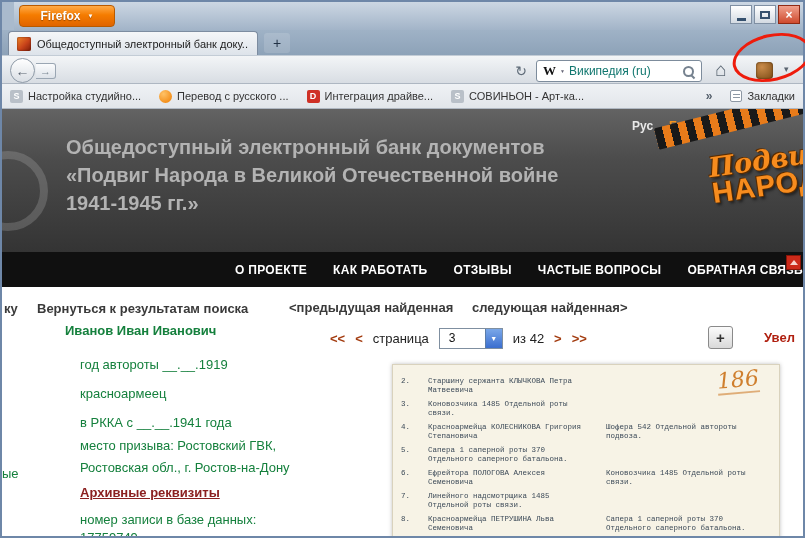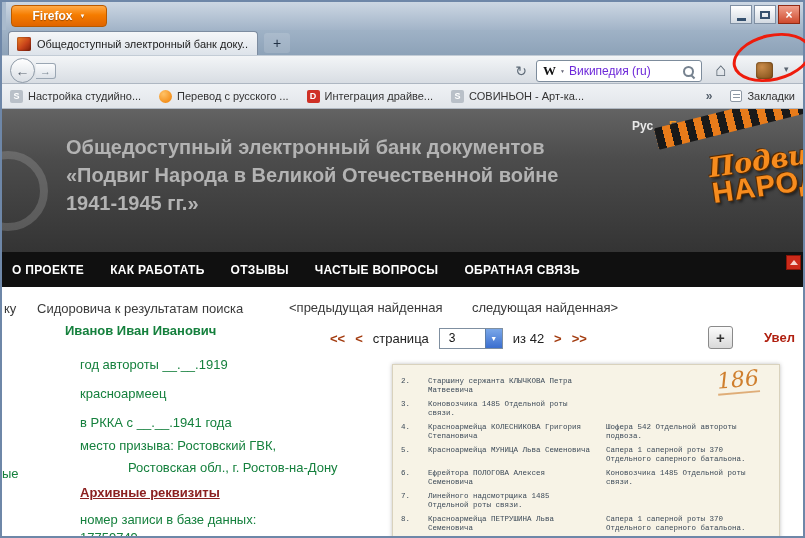--- a/index.html
+++ b/index.html
@@ -1,21 +1,21 @@
 <!DOCTYPE html>
 <html><head>
 <meta charset="utf-8">
 <style>
   *{margin:0;padding:0;box-sizing:border-box;}
   html,body{width:805px;height:538px;}
   body{position:relative;overflow:hidden;font-family:"Liberation Sans",sans-serif;background:#a9bacd;font-size:12px;}
   .window{position:absolute;inset:0;border:2px solid #6e87a8;}
 
   
-  .titlebar{position:absolute;left:4px;top:0;right:0;height:28px;background:linear-gradient(#ccd7e3,#a2b4c8);}
+  .titlebar{position:absolute;left:12px;top:0;right:0;height:28px;background:linear-gradient(#ccd7e3,#a2b4c8);}
   .ff-btn{position:absolute;left:5px;top:3px;width:96px;height:22px;border-radius:4px;
     background:linear-gradient(#ffab49,#f57c00 45%,#e06400);border:1px solid #b85a00;color:#fff;
     font-weight:bold;font-size:12px;display:flex;align-items:center;justify-content:center;gap:7px;
     text-shadow:0 1px 1px rgba(0,0,0,.35);}
   .ff-caret{font-size:6px;line-height:1;}
   .win-controls{position:absolute;right:3px;top:3px;display:flex;gap:2px;}
   .win-btn{width:22px;height:19px;border:1px solid #7f8fa3;background:linear-gradient(#ffffff,#d3dae2);
     display:flex;align-items:center;justify-content:center;font-size:12px;color:#2d4a6b;font-weight:bold;}
   .min-glyph{width:9px;height:3px;background:#35506e;margin-top:10px;}
   .max-glyph{width:10px;height:8px;border:2px solid #35506e;}
@@ -44,21 +44,21 @@
   .urlbar{position:absolute;left:60px;top:4px;width:444px;height:22px;background:#fff;border:1px solid #7d8c9c;
     border-radius:3px;display:flex;align-items:center;padding:0 6px;gap:6px;margin-top:28px;}
   .url-text{flex:1;font-size:13px;color:#1a1a1a;}
   .star-icon{font-size:14px;color:#aab2bb;line-height:1;}
   .reload-btn{position:absolute;left:508px;top:5px;width:22px;height:20px;display:flex;align-items:center;justify-content:center;
     font-size:14px;color:#5f6b78;}
   .searchbar{position:absolute;left:534px;top:4px;width:166px;height:22px;background:#fff;border:1px solid #7d8c9c;
     border-radius:3px;display:flex;align-items:center;padding:0 6px;gap:4px;}
   .w-icon{font-family:"Liberation Serif",serif;font-weight:bold;font-size:13px;color:#111;}
   .se-caret{font-size:5px;color:#667;}
-  .search-ph{flex:1;font-size:12px;color:#6d28d9;white-space:nowrap;overflow:hidden;}
+  .search-ph{flex:1;font-size:12px;color:#0f766e;white-space:nowrap;overflow:hidden;}
   .mag-icon{width:13px;height:13px;position:relative;flex:0 0 13px;}
   .mag-icon::before{content:"";position:absolute;left:1px;top:1px;width:7px;height:7px;border:2px solid #76828f;border-radius:50%;}
   .mag-icon::after{content:"";position:absolute;left:9px;top:9px;width:5px;height:2px;background:#76828f;transform:rotate(45deg);transform-origin:left center;}
   .home-btn{position:absolute;left:708px;top:3px;width:22px;height:22px;display:flex;align-items:center;justify-content:center;
     font-size:19px;color:#5e6a76;}
   .addon-btn{position:absolute;left:754px;top:6px;width:17px;height:17px;border-radius:4px;
     background:radial-gradient(circle at 35% 30%,#c98b4a,#7a4a14);box-shadow:inset 0 0 2px #3c2204;}
   .tools-caret{position:absolute;left:782px;top:8px;font-size:9px;color:#5a6470;}
 
   
@@ -90,27 +90,27 @@
     border:8px solid rgba(175,175,175,.28);}
   .ribbon{position:absolute;right:-26px;top:-2px;width:175px;height:22px;transform:rotate(-14deg);
     background:repeating-linear-gradient(90deg,#161616 0 8px,#ef7d17 8px 16px);border-radius:2px;opacity:.95;}
   .logo{position:absolute;right:-38px;top:34px;transform:rotate(-8deg);text-align:left;}
   .logo-top{font-family:"DejaVu Serif",serif;font-style:italic;font-weight:bold;font-size:27px;color:#f78c1e;
     text-shadow:1px 1px 0 #5a2c00,-1px -1px 0 #5a2c00,2px 3px 3px rgba(0,0,0,.55);}
   .logo-bottom{font-weight:bold;font-size:29px;letter-spacing:1px;color:#f78c1e;margin-top:-6px;
     text-shadow:1px 1px 0 #5a2c00,-1px -1px 0 #5a2c00,2px 3px 3px rgba(0,0,0,.55);}
 
   .sitenav{position:absolute;left:0;top:143px;width:100%;height:35px;background:#101010;display:flex;
-    align-items:center;gap:26px;padding-left:10px;color:#fff;font-weight:bold;font-size:12px;letter-spacing:.3px;}
+    align-items:center;gap:26px;padding-left:10px;color:#fff;font-weight:bold;font-size:12px;letter-spacing:.3px;justify-content:flex-end;}
   .scroll-up{position:absolute;right:2px;top:146px;width:15px;height:15px;background:#cc2a1a;border:1px solid #881508;
     display:flex;align-items:center;justify-content:center;}
   .scroll-up::after{content:"";width:0;height:0;border-left:4px solid transparent;border-right:4px solid transparent;
     border-bottom:5px solid #f6d3cc;}
 
-  .crumb{position:absolute;font-size:13px;font-weight:normal;color:#3a3a3a;white-space:nowrap;}
+  .crumb{position:absolute;font-size:13px;font-weight:bold;color:#3a3a3a;white-space:nowrap;}
   .pfield{position:absolute;font-size:13px;color:#15803d;white-space:nowrap;}
   .pname{font-weight:bold;}
   .archive-link{color:#8b2020;font-weight:bold;text-decoration:underline;}
 
   .pager{position:absolute;left:328px;top:218px;height:22px;display:flex;align-items:center;gap:10px;
     font-size:13px;color:#222;white-space:nowrap;}
   .pg-arrow{color:#a33c10;font-weight:bold;}
   .select{width:64px;height:21px;border:1px solid #7f8fa0;background:#fff;display:flex;align-items:center;}
   .select-value{flex:1;padding-left:9px;font-size:12px;color:#111;}
   .select-btn{width:17px;height:19px;background:linear-gradient(#7aa7e8,#3a6ecf);border-left:1px solid #5a7ca8;
@@ -227,30 +227,30 @@
     <div class="sitenav">
       <span>О ПРОЕКТЕ</span>
       <span>КАК РАБОТАТЬ</span>
       <span>ОТЗЫВЫ</span>
       <span>ЧАСТЫЕ ВОПРОСЫ</span>
       <span>ОБРАТНАЯ СВЯЗЬ</span>
     </div>
     <div class="scroll-up"></div>
 
     <span class="crumb" style="left:2px;top:192px;">ку</span>
-    <span class="crumb" style="left:35px;top:192px;">Сидоровича к результатам поиска</span>
+    <span class="crumb" style="left:35px;top:192px;">Вернуться к результатам поиска</span>
     <span class="crumb" style="left:287px;top:191px;">&lt;предыдущая найденная</span>
     <span class="crumb" style="left:470px;top:191px;">следующая найденная&gt;</span>
 
     <span class="pfield pname" style="left:63px;top:214px;">Иванов Иван Иванович</span>
     <span class="pfield" style="left:78px;top:248px;">год автороты __.__.1919</span>
     <span class="pfield" style="left:78px;top:277px;">красноармеец</span>
     <span class="pfield" style="left:78px;top:306px;">в РККА с __.__.1941 года</span>
     <span class="pfield" style="left:78px;top:329px;">место призыва: Ростовский ГВК,</span>
-    <span class="pfield" style="left:78px;top:351px;margin-left:48px;">Ростовская обл., г. Ростов-на-Дону</span>
+    <span class="pfield" style="left:78px;top:351px;">Ростовская обл., г. Ростов-на-Дону</span>
     <span class="pfield archive-link" style="left:78px;top:376px;">Архивные реквизиты</span>
     <span class="pfield" style="left:78px;top:403px;">номер записи в базе данных:</span>
     <span class="pfield" style="left:78px;top:421px;">17759749</span>
     <span class="pfield" style="left:0;top:357px;">ые</span>
 
     <div class="pager">
       <span class="pg-arrow">&lt;&lt;</span>
       <span class="pg-arrow">&lt;</span>
       <span>страница</span>
       <span class="select">
@@ -276,21 +276,20 @@
         <span>3.</span>
         <span>Коновозчика 1485 Отдельной роты связи.</span>
       </div>
       <div class="scan-row">
         <span>4.</span>
         <span>Красноармейца КОЛЕСНИКОВА Григория Степановича</span>
         <span>Шофера 542 Отдельной автороты подвоза.</span>
       </div>
       <div class="scan-row">
         <span>5.</span>
-        <span>Красноармейца МУНИЦА Льва Семеновича</span>
         <span>Сапера 1 саперной роты 370 Отдельного саперного батальона.</span>
       </div>
       <div class="scan-row">
         <span>6.</span>
         <span>Ефрейтора ПОЛОГОВА Алексея Семеновича</span>
         <span>Коновозчика 1485 Отдельной роты связи.</span>
       </div>
       <div class="scan-row">
         <span>7.</span>
         <span>Линейного надсмотрщика 1485 Отдельной роты связи.</span>

